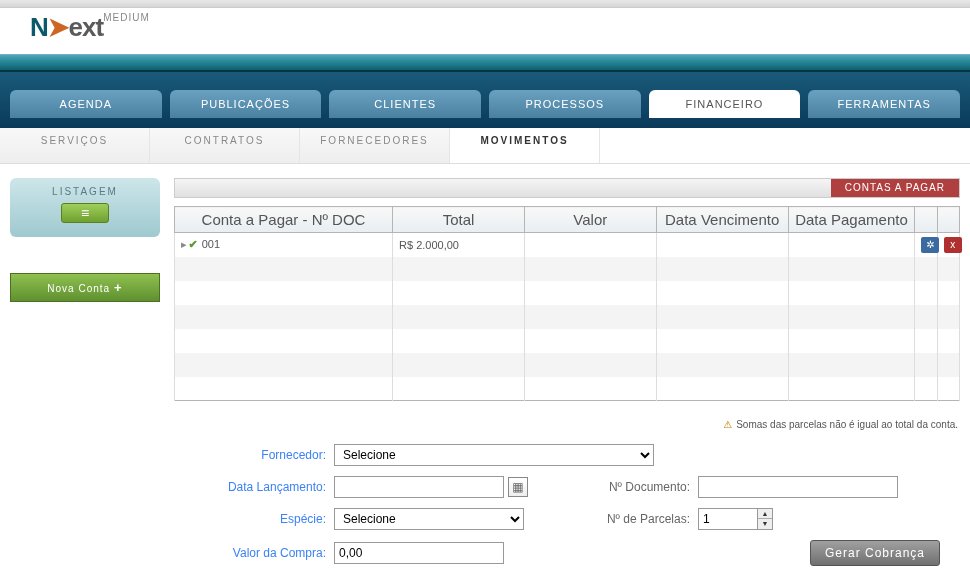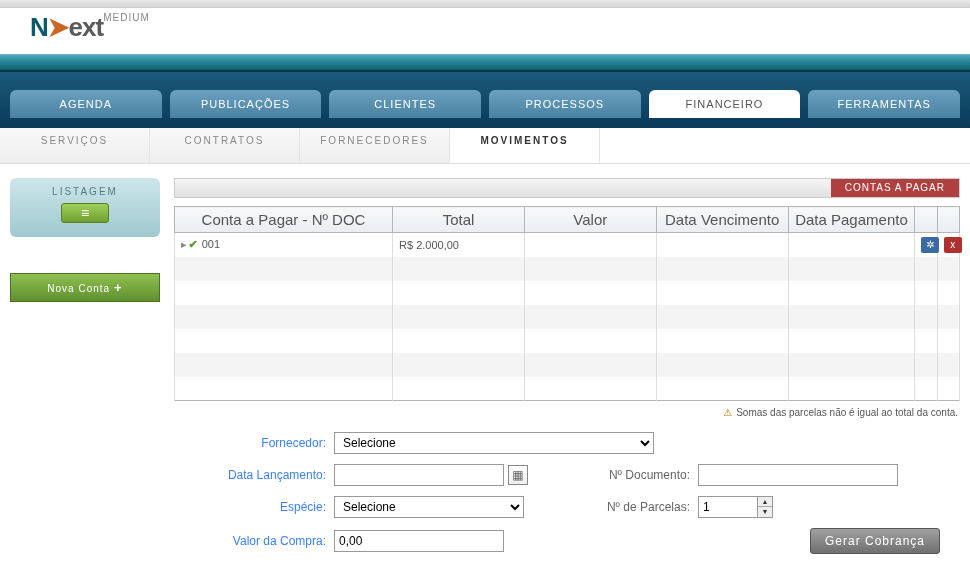--- a/index.html
+++ b/index.html
@@ -42,21 +42,21 @@
   table.grid { width:100%; border-collapse:collapse; border:1px solid #b5b5b5; background:#fff; table-layout:fixed;}
   .grid th { background:linear-gradient(#f8f8f8,#e8eef2); border:1px solid #b5b5b5; padding:4px 6px; font-weight:normal; color:#555; font-size:15px;}
   .grid td { border-left:1px solid #ddd; border-right:1px solid #ddd; padding:3px 6px; height:24px; font-size:11px; color:#555; }
   .grid tr.zebra td { background:#f4f4f4; }
   .row-ind { color:#888; margin-right:2px;}
   .row-chk { color:#5a9a30; font-weight:bold; margin-right:4px;}
   .icon-btn { display:inline-block; width:18px; height:16px; border-radius:2px; color:#fff; font-size:10px; text-align:center; line-height:16px; cursor:pointer;}
   .icon-gear { background:#3a6aa0; }
   .icon-del { background:#b03030; }
   
-  .warn { text-align:right; font-size:10px; color:#555; margin:6px 2px 14px 0;}
+  .warn { text-align:right; font-size:10px; color:#555; margin:18px 2px 14px 0;}
   .warn .tri { color:#c08000; margin-right:4px; }
   
   .form { }
   .form-row { display:flex; align-items:center; margin-bottom:10px; }
   .lbl { width:160px; text-align:right; padding-right:8px; color:#3b82f6; font-size:12px;}
   .lbl2 { width:130px; text-align:right; padding-right:8px; color:#666; font-size:12px; margin-left:40px;}
   select, input[type=text] { border:1px solid #999; padding:2px 4px; font-size:12px; background:#fff; height:22px;}
   .sel-wide { width:320px; }
   .inp-med { width:170px; }
   .sel-med { width:190px; }

